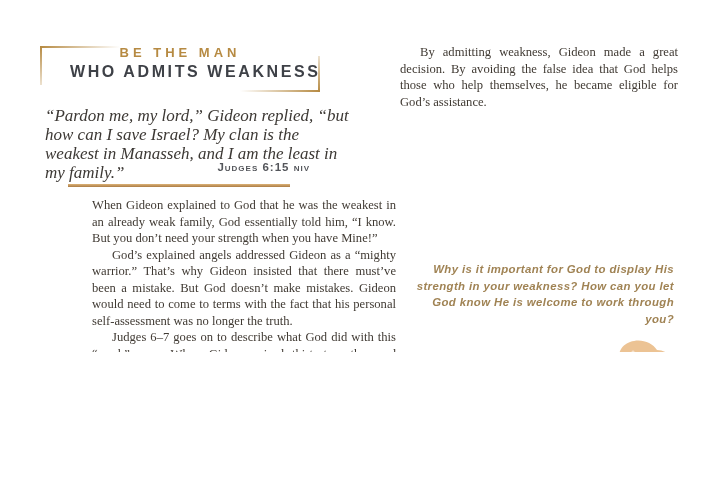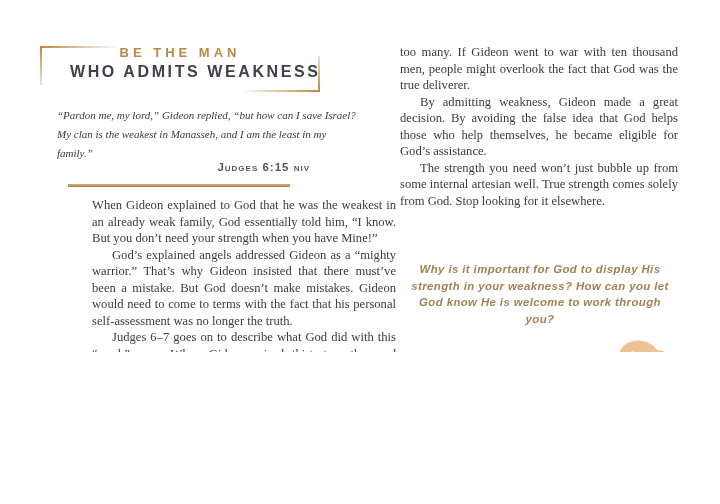--- a/index.html
+++ b/index.html
@@ -18,38 +18,38 @@
   .bracket-br-v { right:0; bottom:0; width:2px; height:36px;
     background:linear-gradient(to top, var(--accent_gold), rgba(182,138,66,0.25)); }
   .bracket-br-h { right:0; bottom:0; width:80px; height:2px;
     background:linear-gradient(to left, var(--accent_gold), rgba(182,138,66,0)); }
   .title1 { font-family:"Liberation Sans", sans-serif; font-weight:bold; font-size:13px;
     letter-spacing:4px; color:var(--accent_gold); padding-top:1px; }
   .title2 { font-family:"Liberation Sans", sans-serif; font-weight:bold; font-size:16px;
     letter-spacing:2.6px; color:var(--title_charcoal); margin-top:3px; white-space:nowrap;margin-left:30px; }
 
   
-  .quote { position:absolute; left:57px; top:106px; width:304px; font-style:italic;
-    font-size:11px; line-height:19px; color:#3c3834; }
+  .quote { position:absolute; left:45px; top:106px; width:304px; font-style:italic;
+    font-size:17px; line-height:19px; color:#3c3834; }
   .attribution { position:absolute; left:44px; top:161px; width:266px; text-align:right;
     font-family:"Liberation Sans", sans-serif; font-variant:small-caps; font-weight:700;
     font-size:11.5px; letter-spacing:1px; color:var(--attribution_gray); }
   .rule { position:absolute; left:68px; top:184px; width:222px; height:3px;
     background:linear-gradient(to bottom, #dcb277, #ab7c45); }
 
   
   .body p { margin:0; font-size:12.6px; line-height:16.5px; text-align:justify;
     color:var(--body_text); }
   .body p.indent { text-indent:20px; }
   .body-left  { position:absolute; left:44px;  top:197px; width:304px;margin-left:48px; }
   .body-right { position:absolute; left:400px; top:44px;  width:278px; }
   em.still { font-style:italic; }
 
   
-  .question { position:absolute; left:406px; top:261px; width:268px; text-align:center;
+  .question { position:absolute; left:406px; top:261px; width:268px; text-align:right;
     font-family:"Liberation Sans", sans-serif; font-weight:bold; font-style:italic;
     font-size:11.4px; line-height:16.5px; letter-spacing:0.4px; color:var(--question_gold); }
 
   
   .pagenum { position:absolute; top:467px; width:360px; text-align:center;
     font-size:11px; color:#2f2c28; z-index:3; }
   .pagenum-left { left:0; }
   .pagenum-right { left:360px; }
 
   
@@ -98,23 +98,21 @@
       <p class="indent">God’s explained angels addressed Gideon as a “mighty warrior.” That’s why Gideon insisted that there must’ve been a mistake. But God doesn’t make mistakes. Gideon would need to come to terms with the fact that his personal self-assessment was no longer the truth.</p>
       <p class="indent">Judges 6–7 goes on to describe what God did with this “weak” man. When Gideon raised thirty-two thousand soldiers to defeat a national enemy, God said that this was too many. So He started thinning the pack. If any soldier was afraid, God gave him permission to leave.</p>
     </div>
 
     <div class="pagenum pagenum-left">8</div>
   </div>
 
   <div>
 
     <div class="body body-right">
-      <p>too many. If Gideon went to war with ten thousand men, people might overlook the fact that God was the true deliverer.</p>
       <p class="indent">By admitting weakness, Gideon made a great decision. By avoiding the false idea that God helps those who help themselves, he became eligible for God’s assistance.</p>
-      <p class="indent">The strength you need won’t just bubble up from some internal artesian well. True strength comes solely from God. Stop looking for it elsewhere.</p>
     </div>
 
     <div class="question">Why is it important for God to display His strength in your weakness? How can you let God know He is welcome to work through you?</div>
 
     <div class="pagenum pagenum-right">9</div>
   </div>
 
   <div class="landscape"></div>
 
   <svg class="lion" viewBox="0 0 140 164" xmlns="http://www.w3.org/2000/svg">

